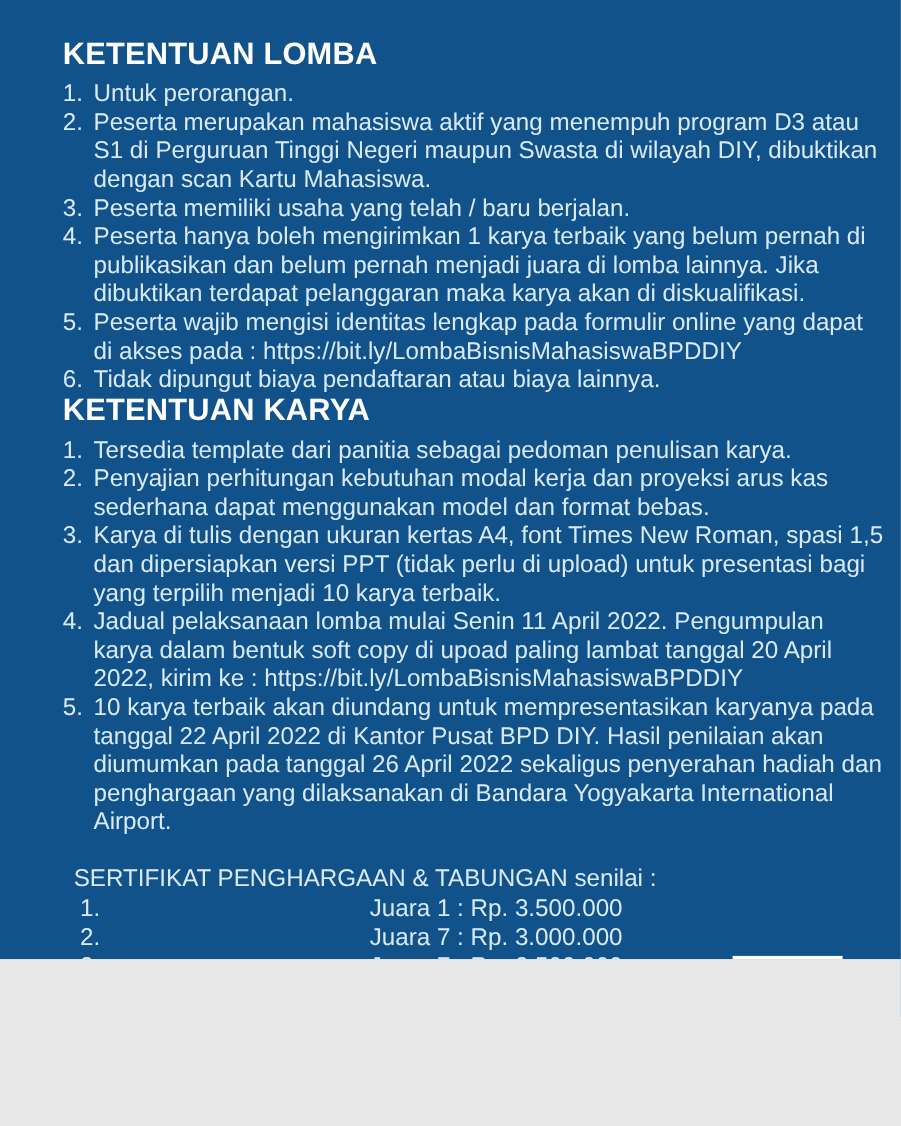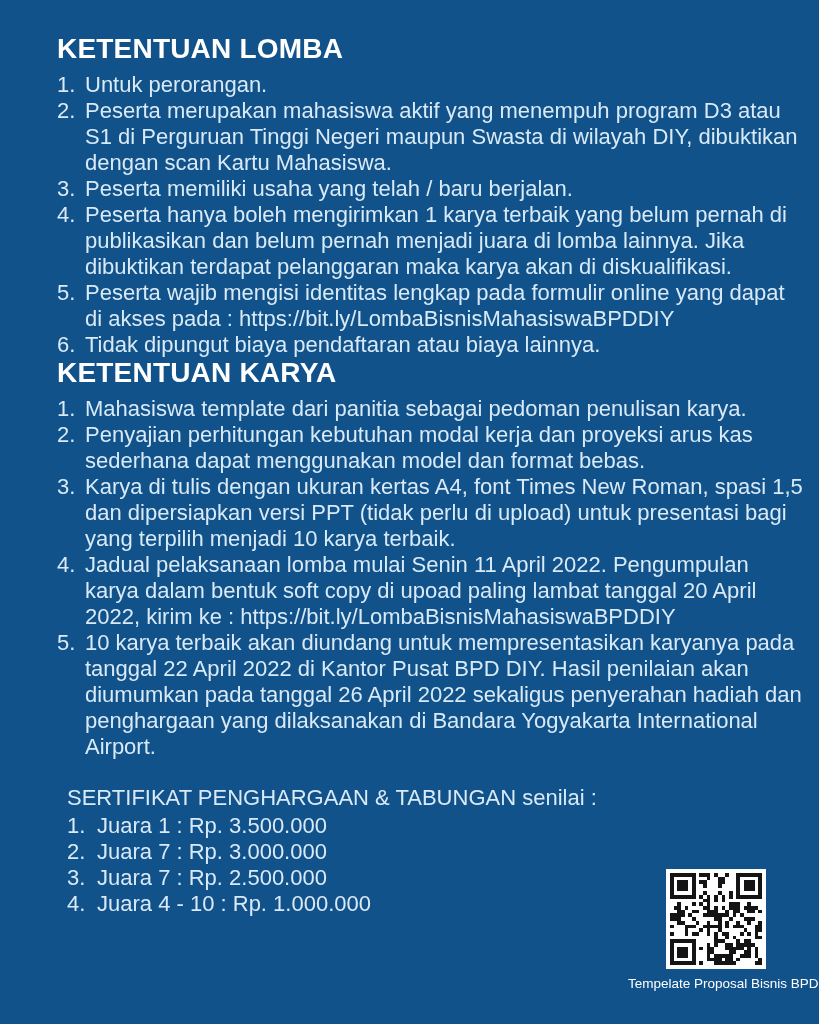--- a/index.html
+++ b/index.html
@@ -3,21 +3,21 @@
 <meta charset="utf-8">
 <style>
   :root{
     --bg:#12528B;
     --heading:#FFFFFF;
     --body:#D9EAF7;
   }
   *{margin:0;padding:0;box-sizing:border-box;}
   html,body{background:#e8e8e8;}
   .page{
-    width:819px;height:1024px;
+    width:819px;height:872px;
     background:var(--bg);
     font-family:"Liberation Sans", sans-serif;
     color:var(--body);
     position:relative;
     overflow:hidden;
   }
   .content{
     padding:34px 14px 0 57px;
   }
   .section-title{
@@ -50,21 +50,21 @@
     flex:1;
     overflow-wrap:break-word;
   }
   .sec-karya{}
   .sec-hadiah{margin-top:25px;padding-left:10px;}
   .subtitle{
     font-size:22px;
     line-height:26px;
     margin-top:8px;
   }
-  .sec-hadiah ol.list{margin-top:2px;}
+  .sec-hadiah ol.list{margin-top:2px;text-align:center;}
   .sec-hadiah ol.list .num{flex:0 0 30px;width:30px;}
   .qr-block{
     position:absolute;
     left:628px;
     top:869px;
     width:176px;
     text-align:center;
   }
   .qr-box{
     width:100px;height:100px;
@@ -115,21 +115,21 @@
             <span class="txt">Tidak dipungut biaya pendaftaran atau biaya lainnya.</span>
           </li>
       </ol>
     </section>
 
     <section class="sec-karya">
       <h2 class="section-title">KETENTUAN KARYA</h2>
       <ol class="list">
         <li>
             <span class="num"></span>
-            <span class="txt">Mahasiswa template dari panitia sebagai pedoman penulisan karya.</span>
+            <span class="txt">Tersedia template dari panitia sebagai pedoman penulisan karya.</span>
           </li>
         <li>
             <span class="num"></span>
             <span class="txt">Penyajian perhitungan kebutuhan modal kerja dan proyeksi arus kas sederhana dapat menggunakan model dan format bebas.</span>
           </li>
         <li>
             <span class="num"></span>
             <span class="txt">Karya di tulis dengan ukuran kertas A4, font Times New Roman, spasi 1,5 dan dipersiapkan versi PPT (tidak perlu di upload) untuk presentasi bagi yang terpilih menjadi 10 karya terbaik.</span>
           </li>
         <li>

